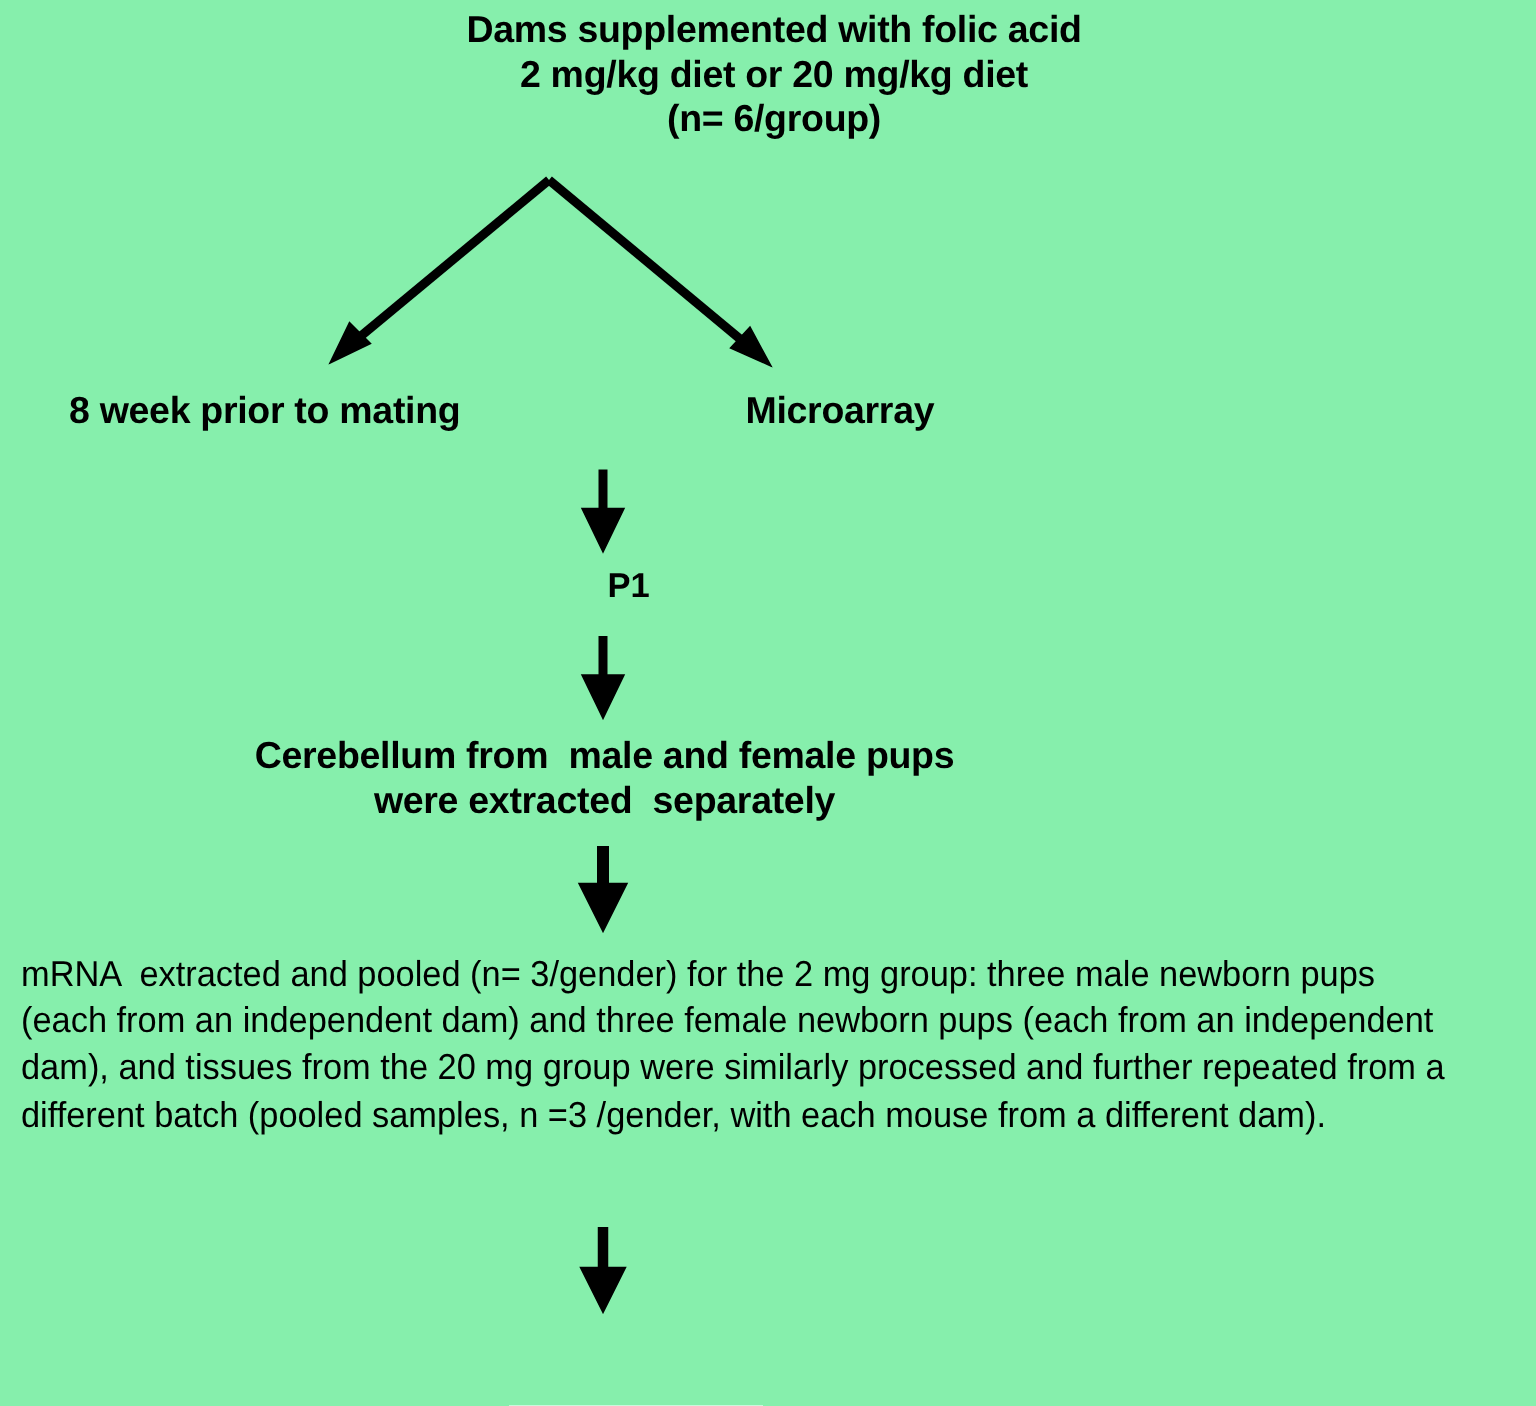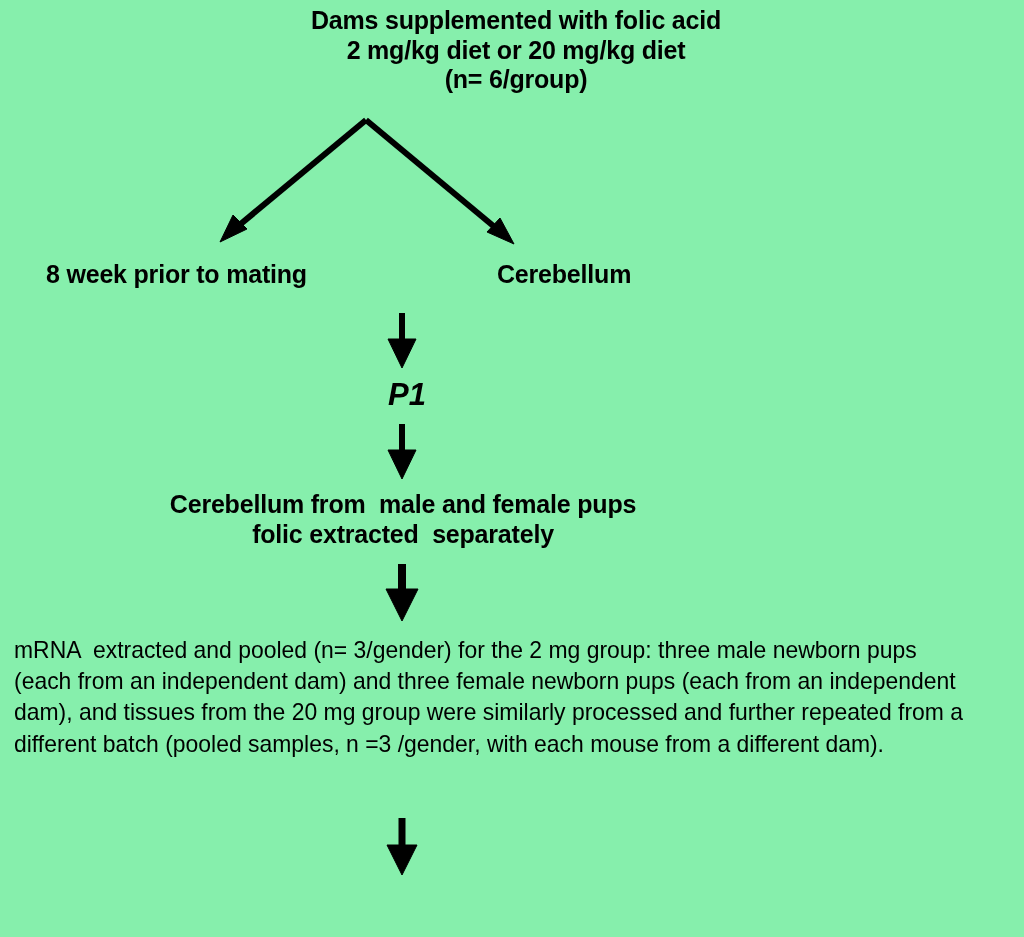--- a/index.html
+++ b/index.html
@@ -44,25 +44,24 @@
     text-align: left;
   }
   .branch-label-right {
     left: 497px;
     top: 260px;
     font-size: 25px;
     letter-spacing: -0.2px;
     text-align: left;
   }
   .p1-node {
-    left: 4px;
+    left: 16px;
     width: 806px;
     top: 377px;
-    font-size: 31px;
-    font-style: italic;
+    font-size: 23px;
   }
   .tissue-node {
     left: 0;
     width: 806px;
     top: 490px;
     font-size: 25px;
     letter-spacing: -0.2px;
   }
   .final-node {
     left: 0;
@@ -120,23 +119,23 @@
       <polygon points="402,875 387,845 417,845"></polygon>
     </g>
   </svg>
 
   <div class="node node-centered title-node">Dams supplemented with folic acid
 2 mg/kg diet or 20 mg/kg diet
 (n= 6/group)</div>
 
   <div class="node branch-label-left">8 week prior to mating</div>
 
-  <div class="node branch-label-right">Cerebellum</div>
+  <div class="node branch-label-right">Microarray</div>
 
   <div class="node node-centered p1-node">P1</div>
 
   <div class="node node-centered tissue-node">Cerebellum from  male and female pups
-folic extracted  separately</div>
+were extracted  separately</div>
 
   <div class="paragraph">mRNA  extracted and pooled (n= 3/gender) for the 2 mg group: three male newborn pups (each from an independent dam) and three female newborn pups (each from an independent dam), and tissues from the 20 mg group were similarly processed and further repeated from a different batch (pooled samples, n =3 /gender, with each mouse from a different dam).</div>
 
 
 </div>
 
 </body></html>

